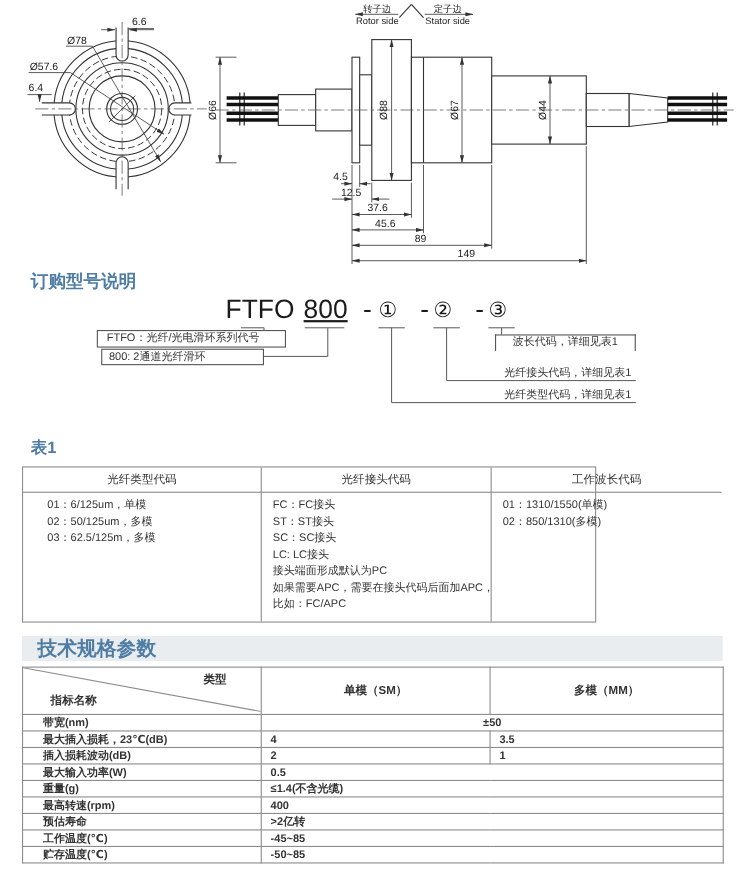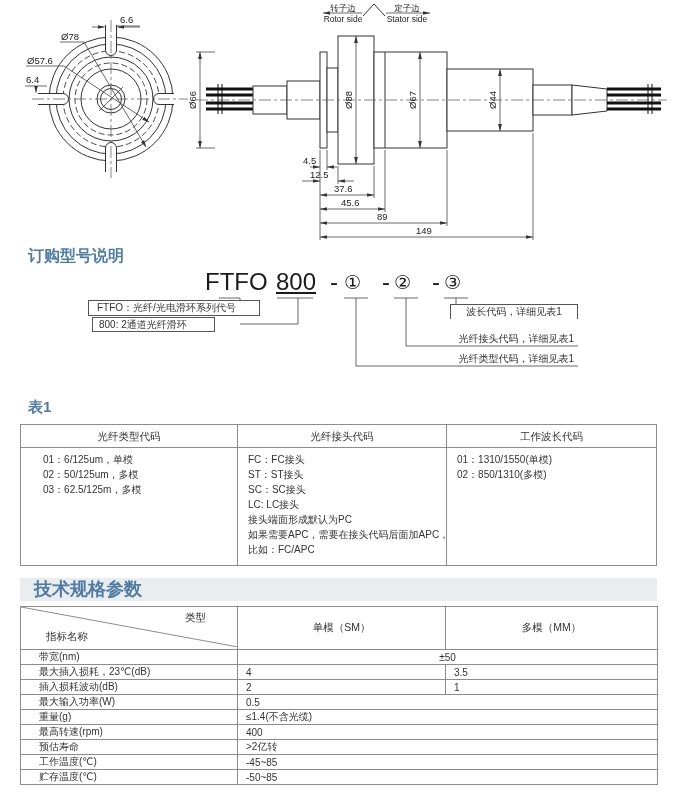--- a/index.html
+++ b/index.html
@@ -16,33 +16,33 @@
   .dt{font-size:9.5px;}
   .an{font-size:8.5px;text-anchor:middle;}
   .heading{color:#4e7ca3;font-weight:bold;}
   #h-order{left:28px;top:246px;font-size:16px;}
   #h-table1{left:28px;top:398px;font-size:15px;}
   .mtxt{font-size:24px;color:#1b1b1b;top:270px;line-height:23px;}
   .mnum{font-size:19px;color:#1b1b1b;top:272px;line-height:22px;}
   .cobox{border:1px solid #555;font-size:10px;color:#333;background:#fff;box-sizing:border-box;}
   .cotxt{font-size:10px;color:#333;}
   
-  #t1{left:20px;top:424px;width:637px;box-sizing:border-box;border:1px solid #8c8c8c;display:grid;grid-template-columns:217px 209px 209px;}
+  #t1{left:20px;top:424px;width:522px;box-sizing:border-box;border:1px solid #8c8c8c;display:grid;grid-template-columns:217px 209px 209px;}
   #t1 .th{height:22px;line-height:22px;text-align:center;font-size:10.5px;border-bottom:1px solid #8c8c8c;}
   #t1 .bd{height:117px;padding:4px 8px 0 10px;box-sizing:border-box;font-size:10px;}
   #t1 .bd div{line-height:15px;}
   #t1 .c1{padding-left:22px;}
   #t1 .br{border-right:1px solid #8c8c8c;}
   
   #spec-bar{left:20px;top:578px;width:637px;height:23px;background:#e9edf0;}
   #spec-bar span{margin-left:14px;line-height:23px;font-size:18px;display:inline-block;}
   
   #t2{left:20px;top:606px;}
   #t2 table{border-collapse:collapse;width:637px;table-layout:fixed;}
-  #t2 th,#t2 td{border:1px solid #8c8c8c;font-weight:normal;font-size:10px;color:#333;overflow:hidden;white-space:nowrap;}
+  #t2 th,#t2 td{border:1px solid #8c8c8c;font-weight:bold;font-size:10px;color:#333;overflow:hidden;white-space:nowrap;}
   #t2 th{height:40px;font-size:10.5px;}
   #t2 td{height:13px;padding:0 0 0 8px;text-align:left;}
   #t2 td.nm{padding-left:18px;}
   #t2 td.ctr{text-align:center;padding-left:0;}
   th.corner{position:relative;padding:0;}
   th.corner svg{position:absolute;left:0;top:0;}
   th.corner .ct{position:absolute;top:4px;left:164px;}
   th.corner .cb{position:absolute;bottom:5px;left:25px;}
 </style>
 </head>
@@ -190,21 +190,21 @@
   <span class="abs mtxt" style="left:276px;text-decoration:underline;">800</span>
   <span class="abs mtxt" style="left:330px;">-</span>
   <span class="abs mnum" style="left:344px;">①</span>
   <span class="abs mtxt" style="left:382px;">-</span>
   <span class="abs mnum" style="left:394px;">②</span>
   <span class="abs mtxt" style="left:432px;">-</span>
   <span class="abs mnum" style="left:444px;">③</span>
 </div>
 
 <div class="abs cobox" style="left:88px;top:300px;width:172px;height:16px;line-height:14px;padding-left:8px;">FTFO：光纤/光电滑环系列代号</div>
-<div class="abs cobox" style="left:92px;top:317px;width:123px;height:15px;line-height:13px;padding-left:6px;">800: 2通道光纤滑环</div>
+<div class="abs cobox" style="left:92px;top:317px;width:148px;height:15px;line-height:13px;padding-left:6px;">800: 2通道光纤滑环</div>
 <div class="abs cobox" style="left:450px;top:304px;width:128px;height:15px;line-height:13px;text-align:center;border-bottom:none;">波长代码，详细见表1</div>
 <div class="abs cotxt" style="left:406px;top:332px;width:168px;text-align:right;">光纤接头代码，详细见表1</div>
 <div class="abs cotxt" style="left:356px;top:352px;width:218px;text-align:right;">光纤类型代码，详细见表1</div>
 
 <div id="h-table1" class="abs heading">表1</div>
 
 <div id="t1" class="abs">
   <div class="th br">光纤类型代码</div>
   <div class="th br">光纤接头代码</div>
   <div class="th">工作波长代码</div>

